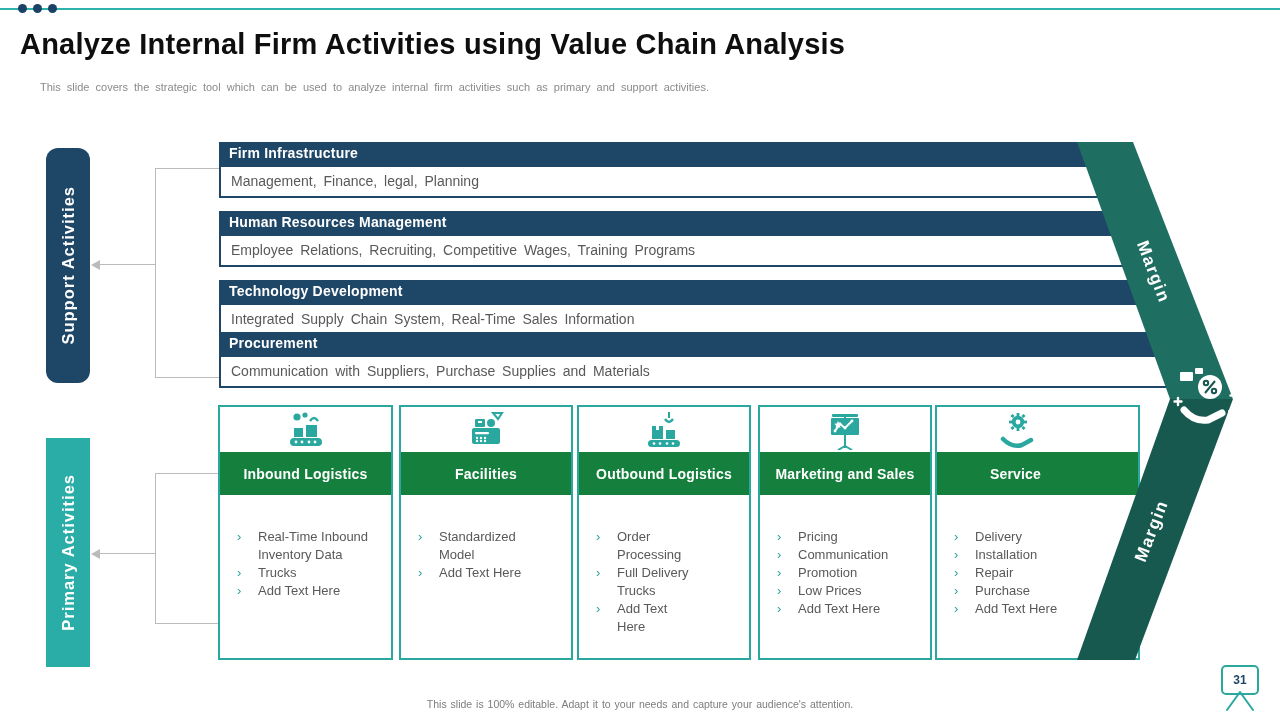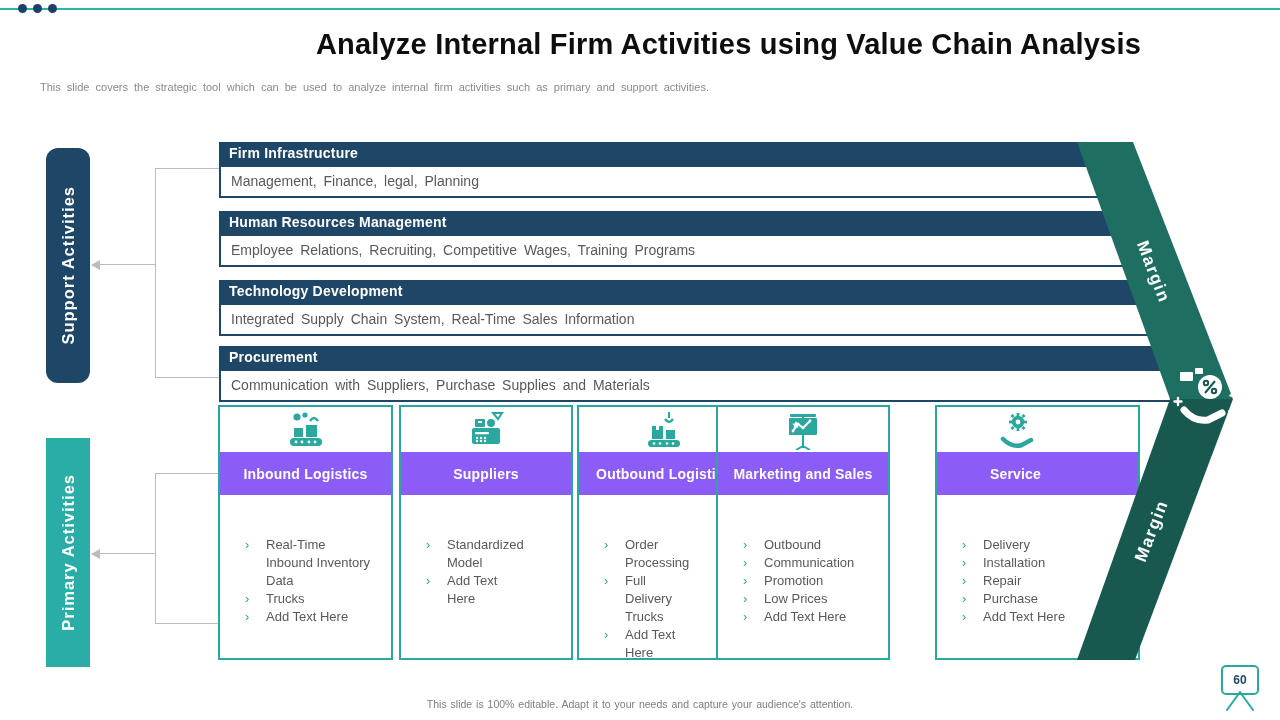--- a/index.html
+++ b/index.html
@@ -2,45 +2,45 @@
 <html><head>
 <meta charset="utf-8">
 <style>
   html,body{margin:0;padding:0;background:#e8e8e8;}
   .slide{position:relative;width:1280px;height:720px;background:#ffffff;overflow:hidden;
          font-family:"Liberation Sans", sans-serif;}
   
   .top-line{position:absolute;left:0;top:8px;width:1280px;height:2px;background:#2db2ac;}
   .top-dot{position:absolute;top:4px;width:9px;height:9px;border-radius:50%;background:#1c4166;}
   
-  .title{position:absolute;left:41px;top:28px;width:1100px;font-size:29px;font-weight:bold;color:#0e0e0e;letter-spacing:.2px;text-align:right;}
+  .title{position:absolute;left:20px;top:28px;width:1100px;font-size:29px;font-weight:bold;color:#0e0e0e;letter-spacing:.2px;}
   .subtitle{position:absolute;left:40px;top:81px;width:1000px;font-size:11px;color:#8a8a8a;word-spacing:3px;}
   
   .label-box{position:absolute;left:46px;width:44px;display:flex;align-items:center;justify-content:center;}
   .label-box span{writing-mode:vertical-rl;transform:rotate(180deg);color:#fff;font-weight:bold;
                   font-size:16.5px;letter-spacing:1px;white-space:nowrap;}
   .support-box{top:148px;height:235px;background:#1e4667;border-radius:12px;}
   .primary-box{top:438px;height:229px;background:#29ada6;}
   
   .conn{position:absolute;background:#bbbbbb;}
   .arrow-left{position:absolute;width:0;height:0;border-top:5px solid transparent;
               border-bottom:5px solid transparent;border-right:9px solid #bbbbbb;}
   
   .srow{position:absolute;left:219px;}
   .srow .hdr{height:23px;background:#1e4667;color:#ffffff;font-weight:bold;font-size:14px;
              line-height:23px;padding-left:10px;letter-spacing:.2px;}
   .srow .val{height:33px;background:#ffffff;border:2px solid #1e4667;box-sizing:border-box;
              font-size:14px;color:#595959;line-height:29px;padding-left:10px;word-spacing:3px;}
   
   .col{position:absolute;top:405px;height:255px;border:2px solid #2aa8a0;box-sizing:border-box;background:#fff;}
   .icon-area{height:45px;display:flex;align-items:center;justify-content:center;}
-  .col-hdr{height:43px;background:#8b5cf6;color:#ffffff;font-weight:bold;font-size:14px;
+  .col-hdr{height:43px;background:#15803d;color:#ffffff;font-weight:bold;font-size:14px;
            display:flex;align-items:center;justify-content:center;letter-spacing:.2px;}
   .col-body{padding:33px 8px 6px 14px;}
-  .col-body ul{list-style:none;margin:8px;padding:0;}
+  .col-body ul{list-style:none;margin:0;padding:0;}
   .col-body li{position:relative;padding-left:24px;font-size:13px;line-height:18px;color:#595959;}
   .col-body li::before{content:"\203A";position:absolute;left:3px;top:0;color:#2aa39b;font-size:13px;}
   .pr-2{padding-right:48px;} .pr-3{padding-right:50px;} .pr-5{padding-right:58px;}
   
   .chevron-svg{position:absolute;left:0;top:0;z-index:5;pointer-events:none;}
   .margin-label{position:absolute;z-index:6;color:#ffffff;font-weight:bold;font-size:17px;letter-spacing:1.5px;}
   .margin-top{left:1153px;top:272px;transform:translate(-50%,-50%) rotate(69deg);}
   .margin-bottom{left:1152px;top:531px;transform:translate(-50%,-50%) rotate(-69deg);}
   .vertex-icon{position:absolute;left:1172px;top:360px;z-index:6;}
   
@@ -88,21 +88,21 @@
     <div class="val">Management, Finance, legal, Planning</div>
   </div>
   <div class="srow" style="top:211px;width:911px">
     <div class="hdr">Human Resources Management</div>
     <div class="val">Employee Relations, Recruiting, Competitive Wages, Training Programs</div>
   </div>
   <div class="srow" style="top:280px;width:939px">
     <div class="hdr">Technology Development</div>
     <div class="val">Integrated Supply Chain System, Real-Time Sales Information</div>
   </div>
-  <div class="srow" style="top:346px;width:966px">
+  <div class="srow" style="top:332px;width:966px">
     <div class="hdr">Procurement</div>
     <div class="val">Communication with Suppliers, Purchase Supplies and Materials</div>
   </div>
 
   <div class="col" style="left:218px;width:175px">
     <div class="icon-area">
       <svg width="46" height="40" viewBox="0 0 46 40">
         <g fill="#2aa8a0">
           <rect x="7" y="28" width="32" height="8" rx="4"></rect>
           <rect x="11" y="18" width="9" height="9"></rect>
@@ -143,21 +143,21 @@
           <circle cx="14" cy="28" r="1.2"></circle>
             <circle cx="18" cy="28" r="1.2"></circle>
             <circle cx="22" cy="28" r="1.2"></circle>
           <circle cx="14" cy="31" r="1.2"></circle>
             <circle cx="18" cy="31" r="1.2"></circle>
             <circle cx="22" cy="31" r="1.2"></circle>
           <rect x="15" y="11" width="4" height="2"></rect>
         </g>
       </svg>
     </div>
-    <div class="col-hdr">Suppliers</div>
+    <div class="col-hdr">Facilities</div>
     <div class="col-body pr-2">
       <ul>
         <li>Standardized Model</li>
         <li>Add Text Here</li>
       </ul>
     </div>
   </div>
 
   <div class="col" style="left:577px;width:174px">
     <div class="icon-area">
@@ -181,21 +181,21 @@
     <div class="col-hdr">Outbound Logistics</div>
     <div class="col-body pr-3">
       <ul>
         <li>Order Processing</li>
         <li>Full Delivery Trucks</li>
         <li>Add Text Here</li>
       </ul>
     </div>
   </div>
 
-  <div class="col" style="left:716px;width:174px">
+  <div class="col" style="left:758px;width:174px">
     <div class="icon-area">
       <svg width="46" height="40" viewBox="0 0 46 40">
         <g fill="#2aa8a0">
           <rect x="10" y="4" width="26" height="3" rx="1"></rect>
           <rect x="22" y="4" width="2" height="34"></rect>
           <rect x="9" y="8" width="28" height="17" rx="1"></rect>
         </g>
         <polyline points="13,21 18,14 23,18 30,11" stroke="#ffffff" stroke-width="2" fill="none"></polyline>
         <g fill="#ffffff">
           <circle cx="13" cy="21" r="1.4"></circle>
@@ -203,21 +203,21 @@
           <circle cx="23" cy="18" r="1.4"></circle>
             <circle cx="30" cy="11" r="1.4"></circle>
           <path d="M16,11 l1.2,2.4 2.6,.3 -1.9,1.8 .5,2.6 -2.4,-1.3 -2.4,1.3 .5,-2.6 -1.9,-1.8 2.6,-.3 z"></path>
         </g>
         <path d="M23,36 l-7,4 M23,36 l7,4" stroke="#2aa8a0" stroke-width="2" fill="none"></path>
       </svg>
     </div>
     <div class="col-hdr">Marketing and Sales</div>
     <div class="col-body">
       <ul>
-        <li>Outbound</li>
+        <li>Pricing</li>
         <li>Communication</li>
         <li>Promotion</li>
         <li>Low Prices</li>
         <li>Add Text Here</li>
       </ul>
     </div>
   </div>
 
   <div class="col" style="left:935px;width:205px">
     <div class="icon-area" style="padding-right:40px">
@@ -274,15 +274,15 @@
       <path d="M58,14 v7 M54.5,17.5 h7"></path>
       <path d="M62,32 v7 M58.5,35.5 h7"></path>
     </g>
   </svg>
 
   <div class="footer-note">This slide is 100% editable. Adapt it to your needs and capture your audience's attention.</div>
   <svg class="page-icon" width="48" height="56" viewBox="0 0 48 56">
     <rect x="6" y="4" width="36" height="28" rx="4" fill="#ffffff" stroke="#2aa8a0" stroke-width="2"></rect>
     <path d="M24,30 L11,48 M24,30 L37,48" stroke="#2aa8a0" stroke-width="2" fill="none" stroke-linecap="round"></path>
   </svg>
-  <div class="page-num">60</div>
+  <div class="page-num">31</div>
 
 </div>
 
 </body></html>

